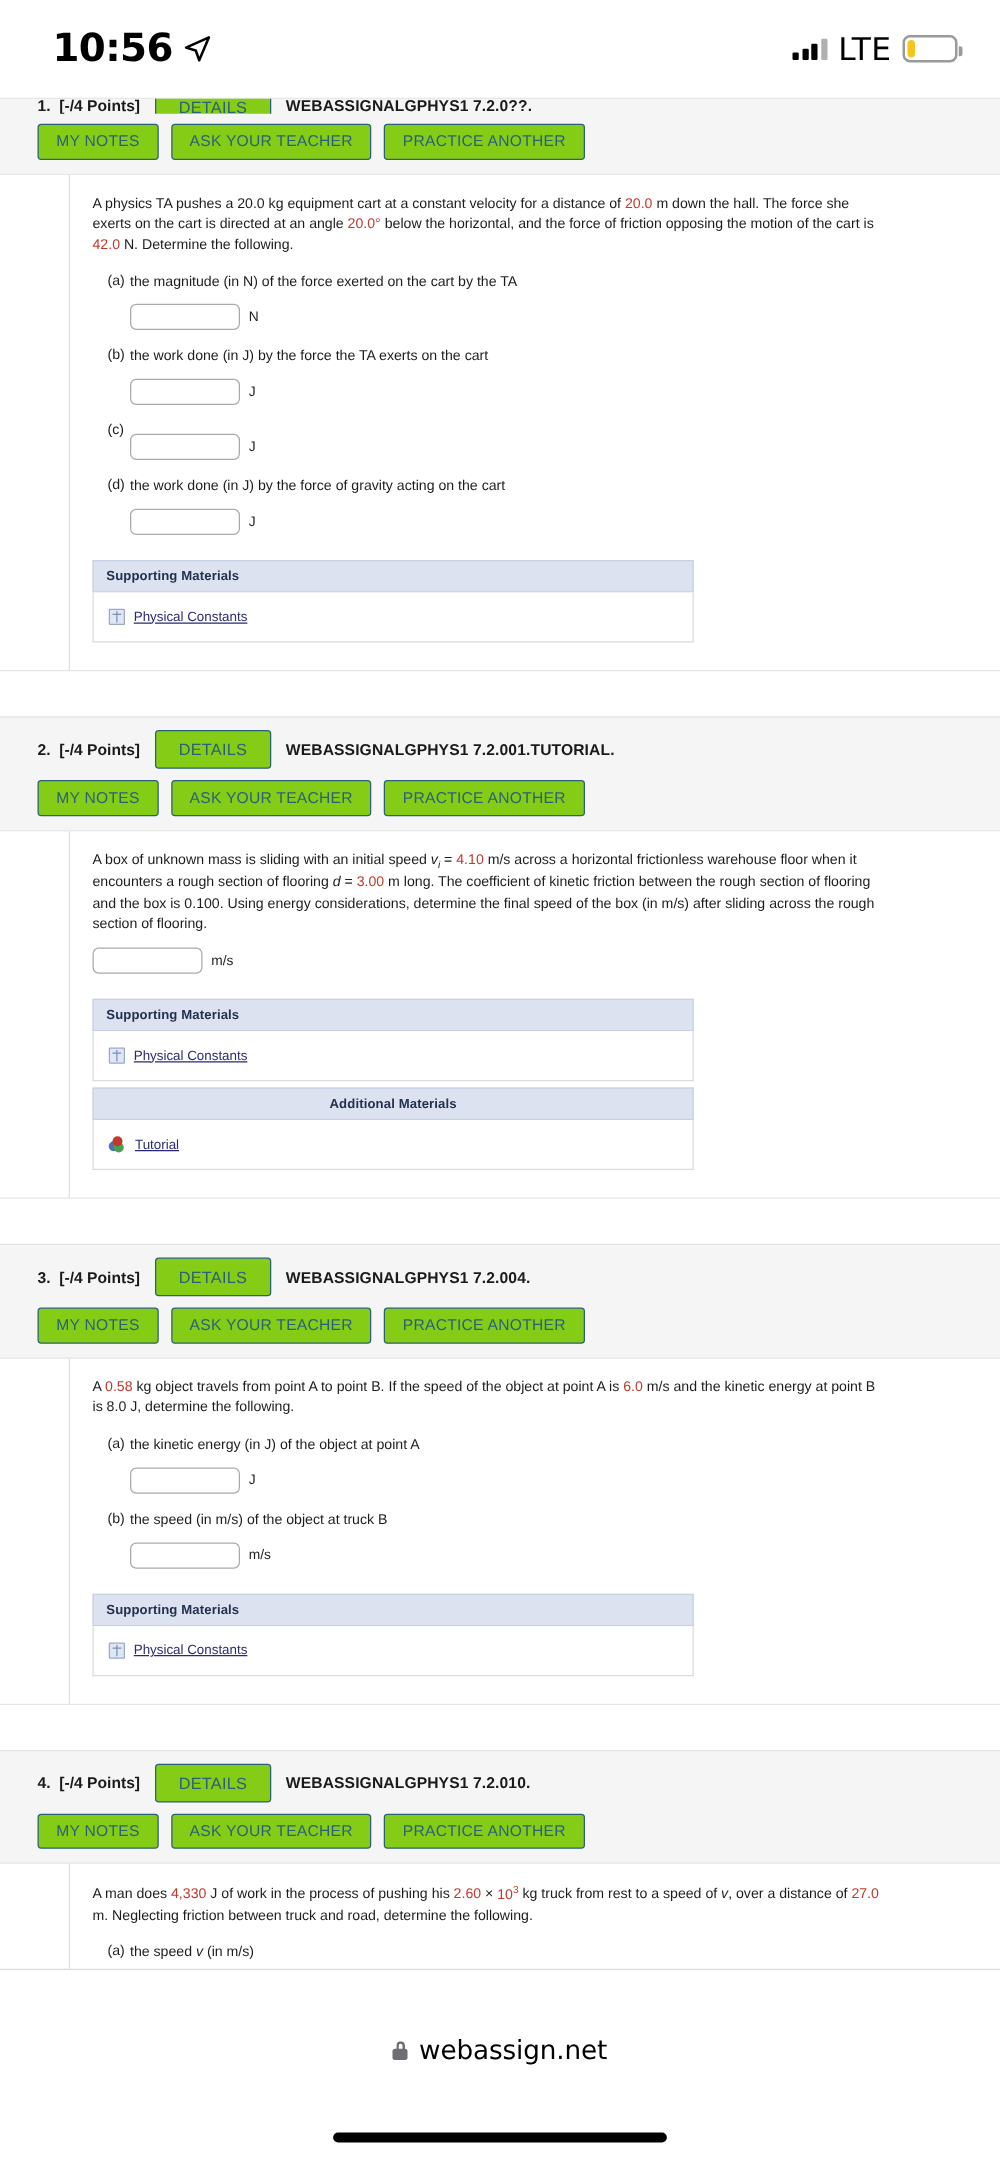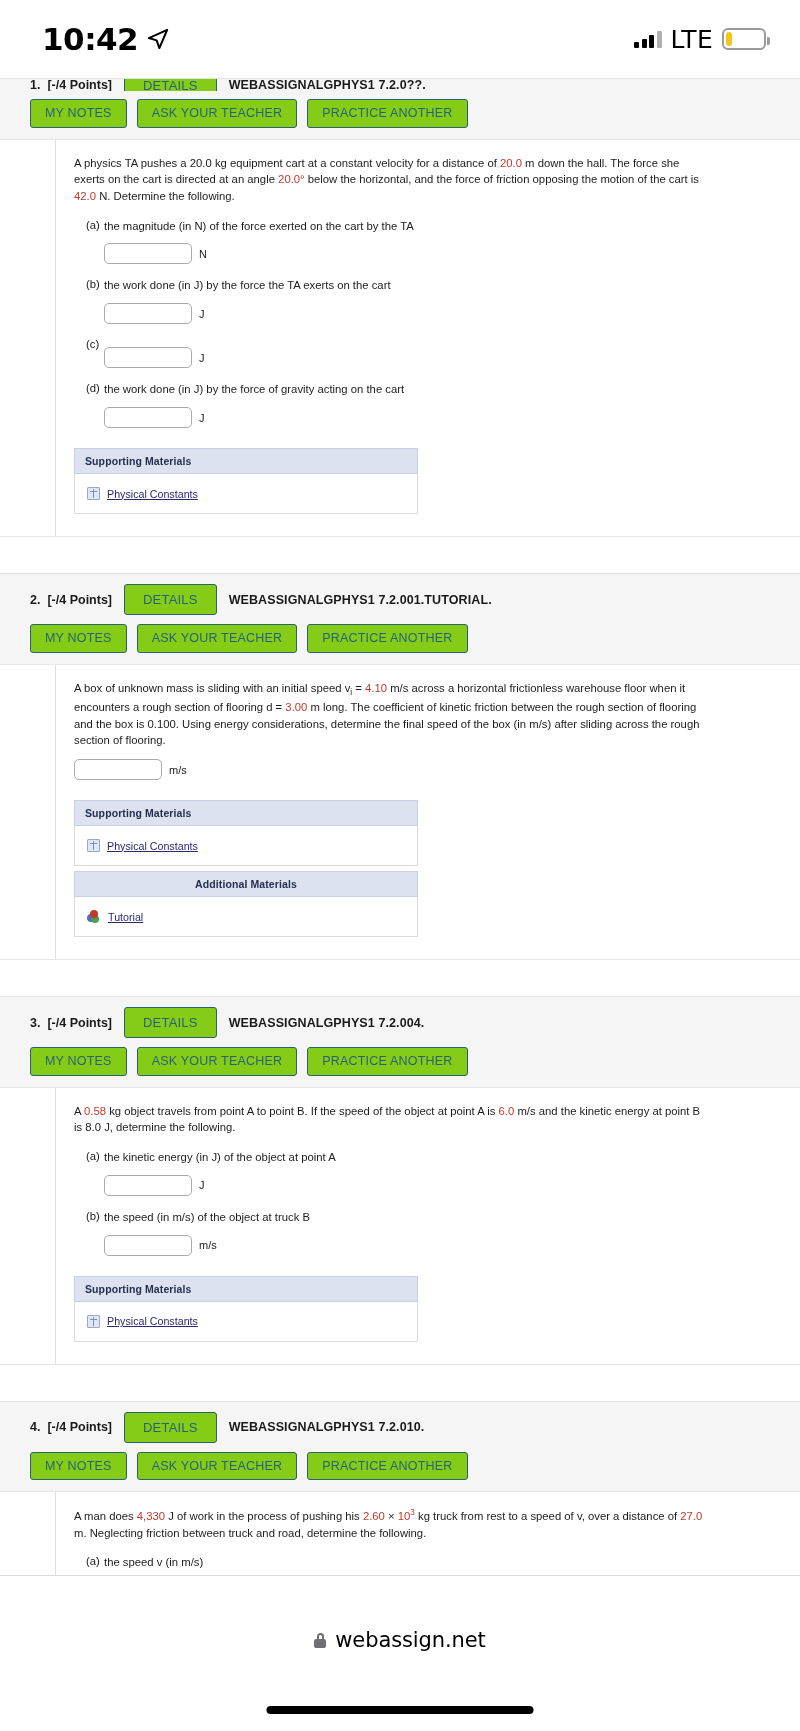--- a/index.html
+++ b/index.html
@@ -131,21 +131,21 @@
     padding-left: 18px;
   }
   .qtext {
     font-size: 11.3px;
     color: #1c1c1c;
     line-height: 1.48;
     max-width: 630px;
     margin-bottom: 6px;
   }
   .num { color: #c0392b; }
-  .ital { }
+  .ital { font-style: italic; }
   sup { font-size: 0.72em; vertical-align: super; }
   sub { font-size: 0.72em; vertical-align: sub; }
 
   .part {
     display: flex;
     margin-top: 14px;
     max-width: 640px;
   }
   .part-label {
     font-size: 11.3px;
@@ -170,21 +170,21 @@
     width: 88px;
     height: 21px;
     border: 1px solid #aaa;
     border-radius: 5px;
     background: #fff;
   }
   .unit { font-size: 11px; color: #1c1c1c; }
 
   .mat-block {
     margin-top: 20px;
-    width: 344px;
+    width: 481px;
   }
   .mat-head {
     background: #dce2f0;
     border: 1px solid #c8d0e4;
     font-size: 10.5px;
     font-weight: bold;
     color: #23314f;
     padding: 6px 10px;
     letter-spacing: 0.1px;
   }
@@ -297,21 +297,21 @@
     height: 8px;
     background: #000;
     border-radius: 4px;
   }
 </style>
 </head>
 <body>
 
 <div class="statusbar">
   <div class="sb-left">
-    <span class="sb-time">10:42</span>
+    <span class="sb-time">10:56</span>
     <span>
       <svg class="loc-arrow" viewBox="0 0 24 24" aria-hidden="true">
         <path d="M22 2 L2 11 L10.5 13.5 L13.5 22 Z" fill="none" stroke="#000" stroke-width="2.2" stroke-linejoin="round"></path>
       </svg>
     </span>
   </div>
   <div class="sb-right">
     <span class="bars">
         <i></i>
         <i></i>

